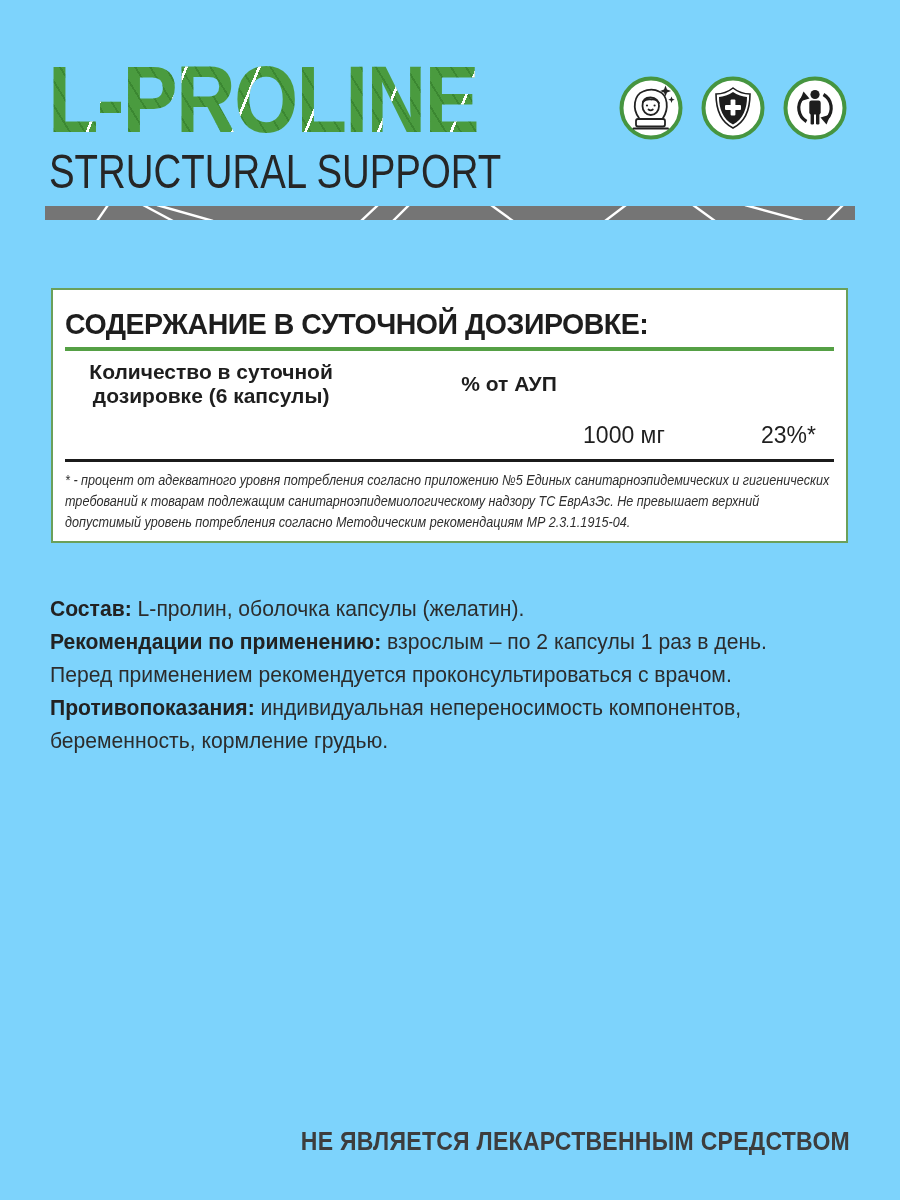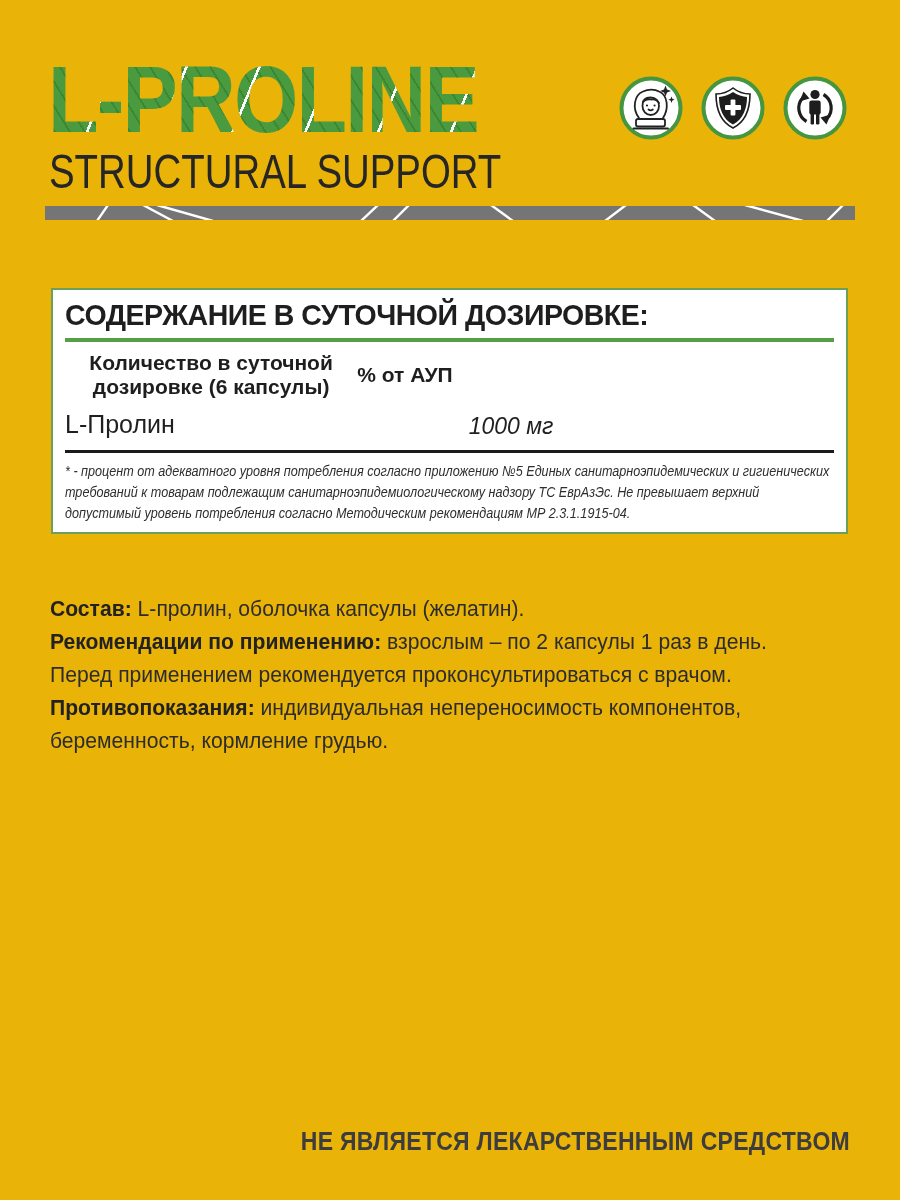--- a/index.html
+++ b/index.html
@@ -1,16 +1,16 @@
 <!DOCTYPE html>
 <html><head>
 <meta charset="utf-8">
 <style>
   html,body{margin:0;padding:0;background:#ffffff;}
-  .page{position:relative;width:900px;height:1200px;background:#eab308;overflow:hidden;
+  .page{position:relative;width:900px;height:1200px;background:#7dd3fc;overflow:hidden;
         font-family:"Liberation Sans", sans-serif;color:#222;}
 
   
   .brand-title{
     position:absolute;left:48px;top:53px;
     font-weight:700;font-size:94px;line-height:1;letter-spacing:-2px;
     transform:scaleX(0.88);transform-origin:left top;
     white-space:nowrap;
     color:#4a9b3f;
     background-image:
@@ -27,37 +27,37 @@
     white-space:nowrap;color:#262626;
   }
   .decor-strip{position:absolute;left:45px;top:206px;width:810px;height:14px;display:block;}
 
   .icon-row{position:absolute;top:76px;right:53px;display:flex;gap:18px;}
   .icon-circle{width:64px;height:64px;display:block;}
 
   
   .dose-table{
     position:absolute;left:51px;top:288px;width:797px;box-sizing:border-box;
-    border:2px solid #6ba05a;background:#ffffff;padding:9px 12px 8px 12px;
+    border:2px solid #6ba05a;background:#ffffff;padding:18px 12px 8px 12px;
   }
   .table-title{
     margin:0;font-size:30px;font-weight:700;color:#1e1e1e;line-height:1.05;
     transform:scaleX(0.95);transform-origin:left top;white-space:nowrap;letter-spacing:-0.5px;
   }
   .rule-green{height:4px;background:#55a045;border:0;margin:7px 0 9px 0;}
   .rule-black{height:3px;background:#1b1b1b;border:0;margin:10px 0 8px 0;}
   .thead,.trow{display:grid;grid-template-columns:38% 40% 22%;align-items:start;}
   .th{font-size:21px;font-weight:700;line-height:1.15;color:#1e1e1e;}
   .th-name{max-width:210px;}
   .th-amount{text-align:center;max-width:280px;justify-self:center;}
-  .th-percent{text-align:left;align-self:center;padding-right:4px;white-space:nowrap;}
+  .th-percent{text-align:center;align-self:center;padding-right:4px;white-space:nowrap;}
   .trow{margin-top:11px;}
   .td-name .nm{font-size:25px;color:#1f1f1f;line-height:1.15;}
   .td-name .latin{font-size:22px;font-style:italic;color:#222;line-height:1.25;}
-  .td-amount{text-align:center;font-size:23px;padding-top:3px;color:#1f1f1f;font-style:italic;}
+  .td-amount{text-align:right;font-size:23px;padding-top:3px;color:#1f1f1f;}
   .td-percent{text-align:right;font-size:23px;padding-top:3px;padding-right:18px;color:#1f1f1f;}
   .footnote{font-size:14.5px;font-style:italic;color:#2e2e2e;line-height:1.45;
             transform:scaleX(0.87);transform-origin:left top;}
   .fn-line{white-space:nowrap;}
 
   
   .info{position:absolute;left:50px;top:592px;width:845px;
         font-size:22px;line-height:1.5;color:#2c2c2c;
         transform:scaleX(0.96);transform-origin:left top;}
   .info p{margin:0;white-space:nowrap;}
@@ -147,23 +147,23 @@
     <h2 class="table-title">СОДЕРЖАНИЕ В СУТОЧНОЙ ДОЗИРОВКЕ:</h2>
     <div class="rule-green"></div>
 
     <div class="thead">
       <div class="th th-amount">Количество в суточной дозировке (6 капсулы)</div>
       <div class="th th-percent">% от АУП</div>
     </div>
 
     <div class="trow">
       <div class="td-name">
-        <div class="nm">L-Пролин</div>
       </div>
       <div class="td-amount">1000 мг</div>
+      <div class="td-percent">23%*</div>
     </div>
 
     <div class="rule-black"></div>
 
     <div class="footnote">
       <div class="fn-line">* - процент от адекватного уровня потребления согласно приложению №5 Единых санитарноэпидемических и гигиенических</div>
       <div class="fn-line">требований к товарам подлежащим санитарноэпидемиологическому надзору ТС ЕврАзЭс. Не превышает верхний</div>
       <div class="fn-line">допустимый уровень потребления согласно Методическим рекомендациям  МР 2.3.1.1915-04.</div>
     </div>
   </section>

